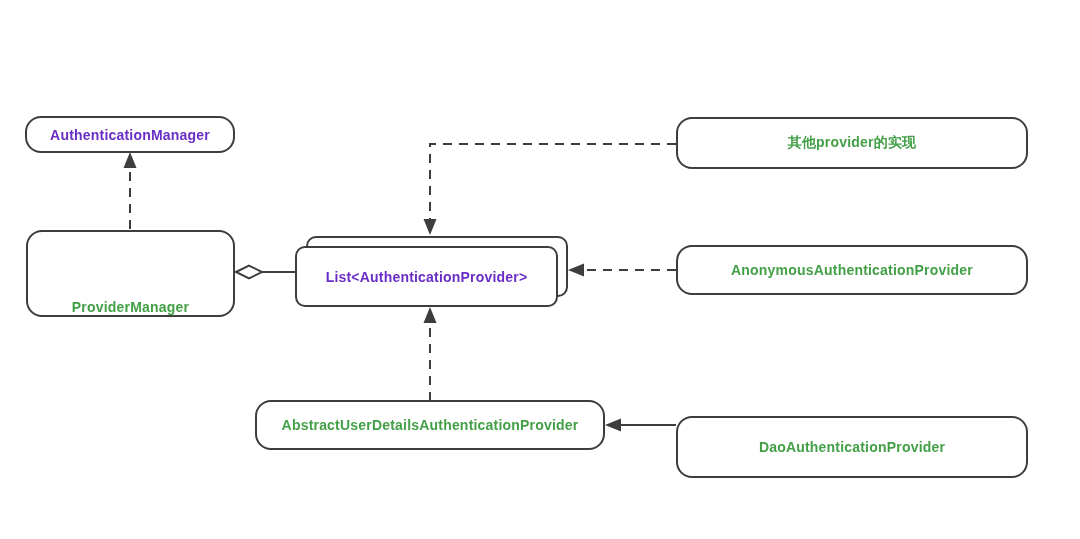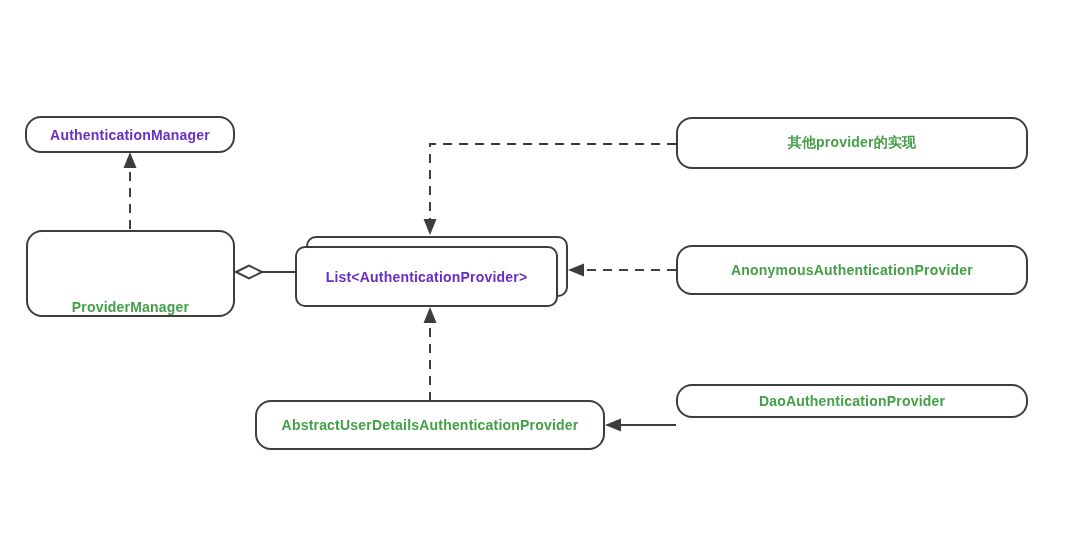--- a/index.html
+++ b/index.html
@@ -62,21 +62,21 @@
   </div>
 
   <div class="node green" style="left:255px;top:400px;width:350px;height:50px;">
     <span>AbstractUserDetailsAuthenticationProvider</span>
   </div>
 
   <div class="node green" style="left:676px;top:245px;width:352px;height:50px;">
     <span>AnonymousAuthenticationProvider</span>
   </div>
 
-  <div class="node green" style="left:676px;top:384px;width:352px;height:34px;">
+  <div class="node green" style="left:676px;top:416px;width:352px;height:62px;">
     <span>DaoAuthenticationProvider</span>
   </div>
 
   <svg class="overlay" viewBox="0 0 1080 539" xmlns="http://www.w3.org/2000/svg">
 
     <g>
       <path class="edge dashed" d="M130,229 L130,166"></path>
       <polygon class="head" points="130,152 123.5,168 136.5,168"></polygon>
     </g>
 

